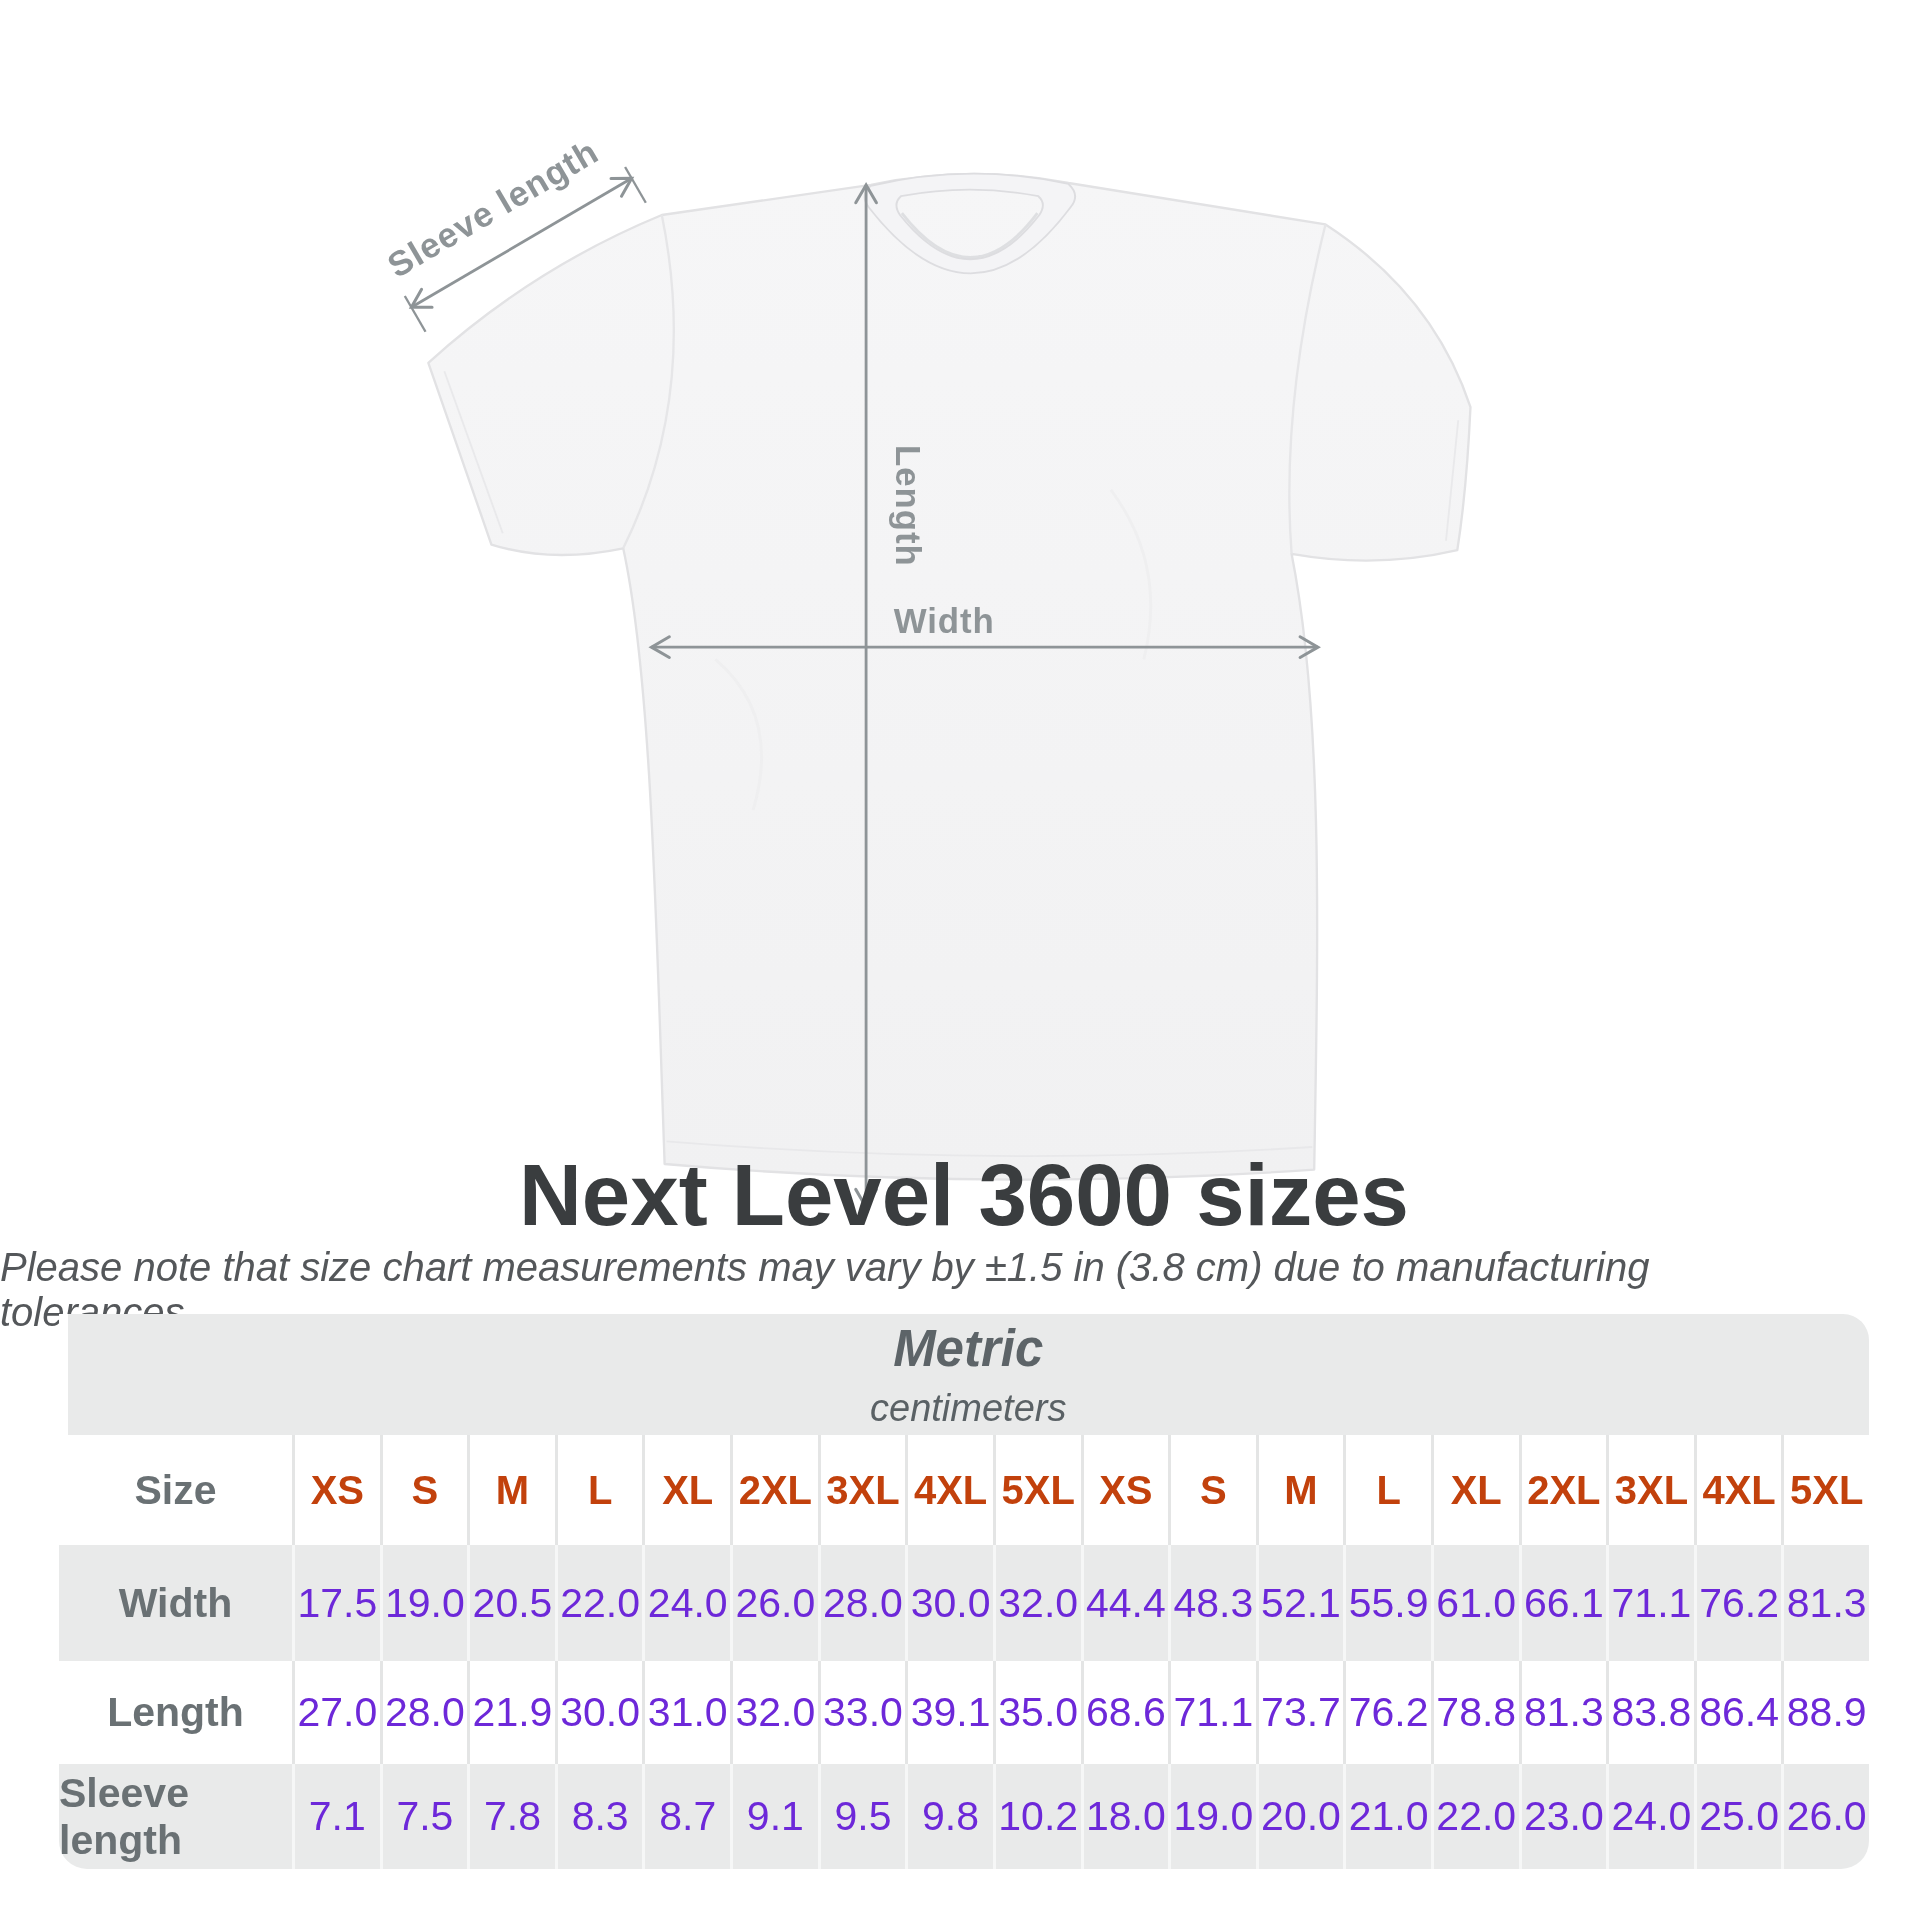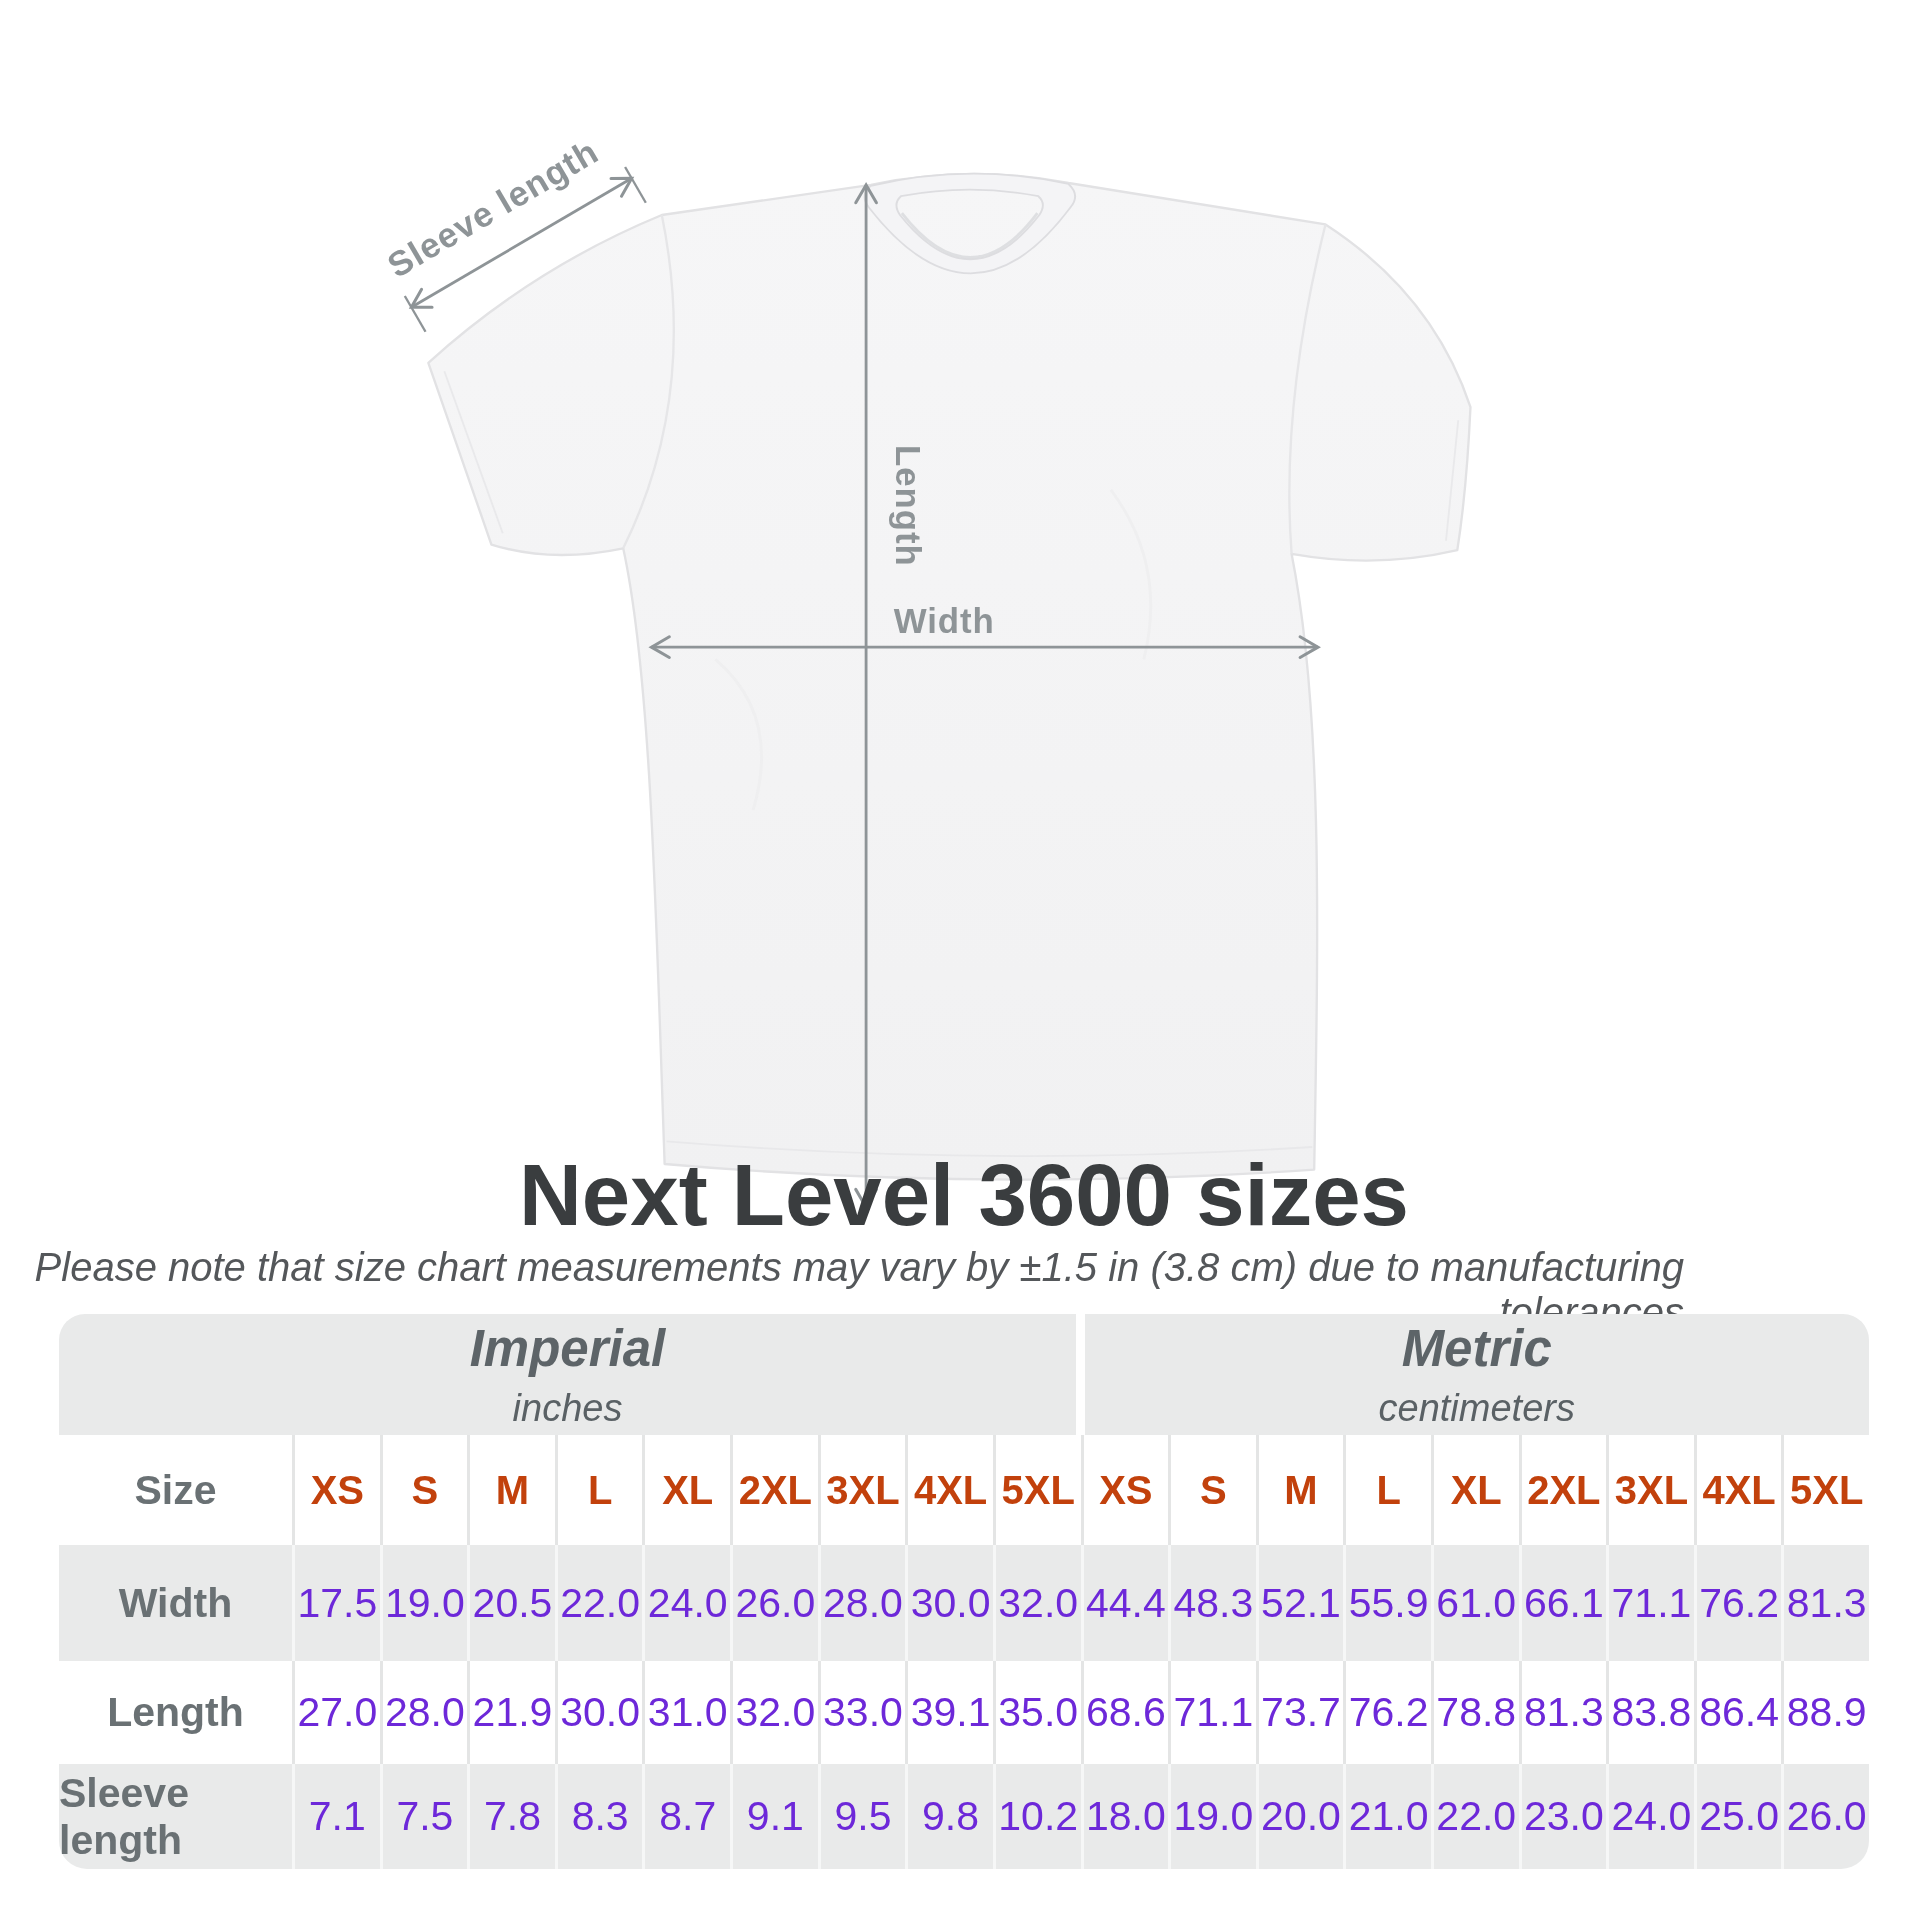--- a/index.html
+++ b/index.html
@@ -8,21 +8,21 @@
     font-family:"Liberation Sans","DejaVu Sans",sans-serif;overflow:hidden;
   }
   
   #diagram{position:absolute;left:0;top:0;width:1928px;height:1234px;}
   
   .page-title{
     position:absolute;left:0;top:1145px;width:1928px;text-align:center;
     font-size:87px;font-weight:bold;color:#3a3d3f;letter-spacing:0px;
   }
   .page-subtitle{
-    position:absolute;left:0;top:1245px;width:1684px;text-align:right;
+    position:absolute;left:0;top:1245px;width:1684px;text-align:left;
     font-size:40px;font-style:italic;color:#54575a;
   }
   
   #size-table{position:absolute;left:59px;top:1314px;width:1810px;}
   .band-row{display:flex;height:121px;}
   .band{
     background:#e9eaea;display:flex;flex-direction:column;align-items:center;
     justify-content:center;gap:9.4px;
   }
   .band-imperial{width:1017px;border-radius:26px 0 0 0;}
@@ -106,24 +106,20 @@
   <text class="ann-label" transform="translate(530 232) rotate(-30.4)" text-anchor="middle">Sleeve length</text>
   <text class="ann-label" transform="translate(952 537) rotate(90)" text-anchor="middle">Length</text>
   <text class="ann-label" x="1003" y="672" text-anchor="middle">Width</text>
 </svg>
 
 <div class="page-title">Next Level 3600 sizes</div>
 <div class="page-subtitle">Please note that size chart measurements may vary by ±1.5 in (3.8 cm) due to manufacturing tolerances</div>
 
 <div id="size-table">
   <div class="band-row">
-    <div class="band band-imperial">
-      <div class="band-label">Imperial</div>
-      <div class="band-sublabel">inches</div>
-    </div>
     <div class="band-gap"></div>
     <div class="band band-metric">
       <div class="band-label">Metric</div>
       <div class="band-sublabel">centimeters</div>
     </div>
   </div>
   <div id="grid">
       <div class="cell lab">Size</div>
       <div class="cell hdr sep">XS</div>
       <div class="cell hdr sep">S</div>

